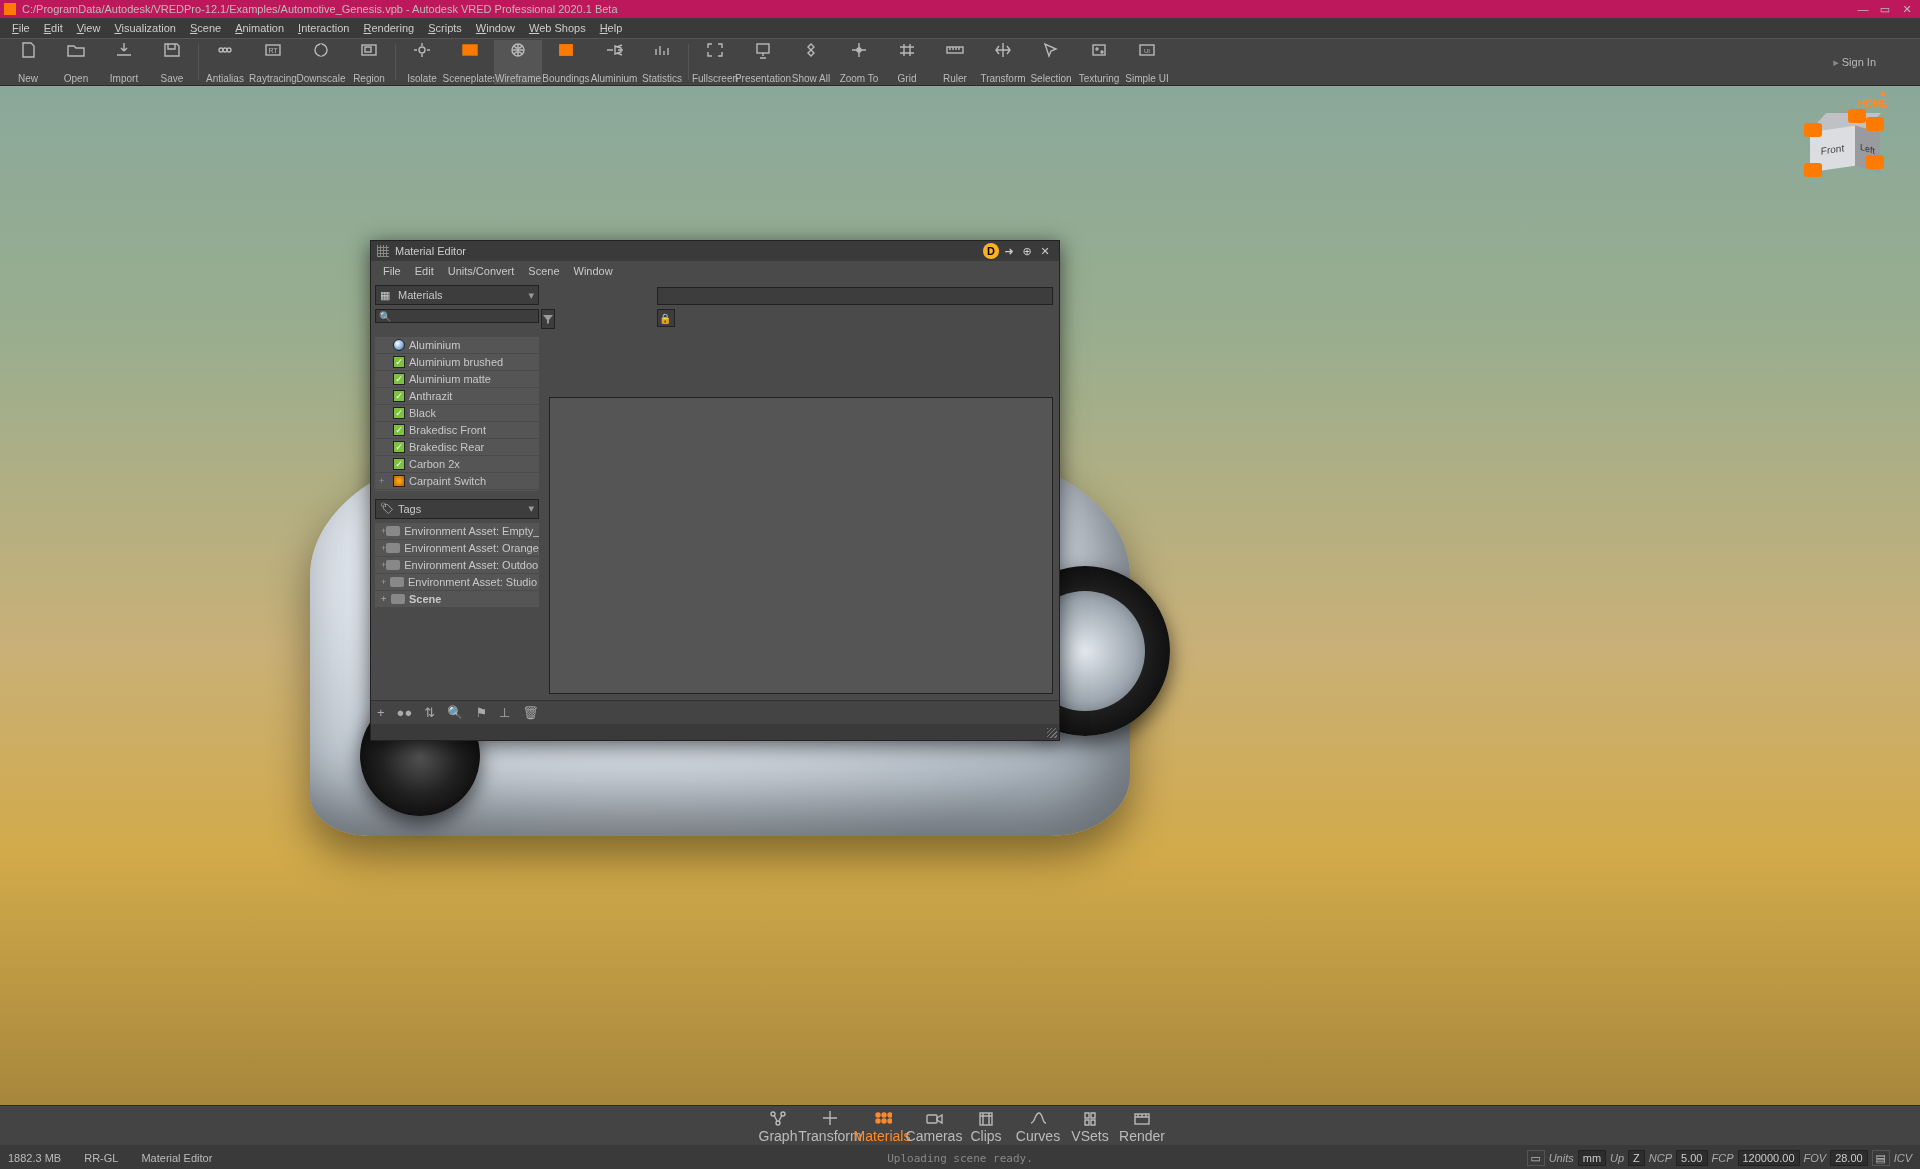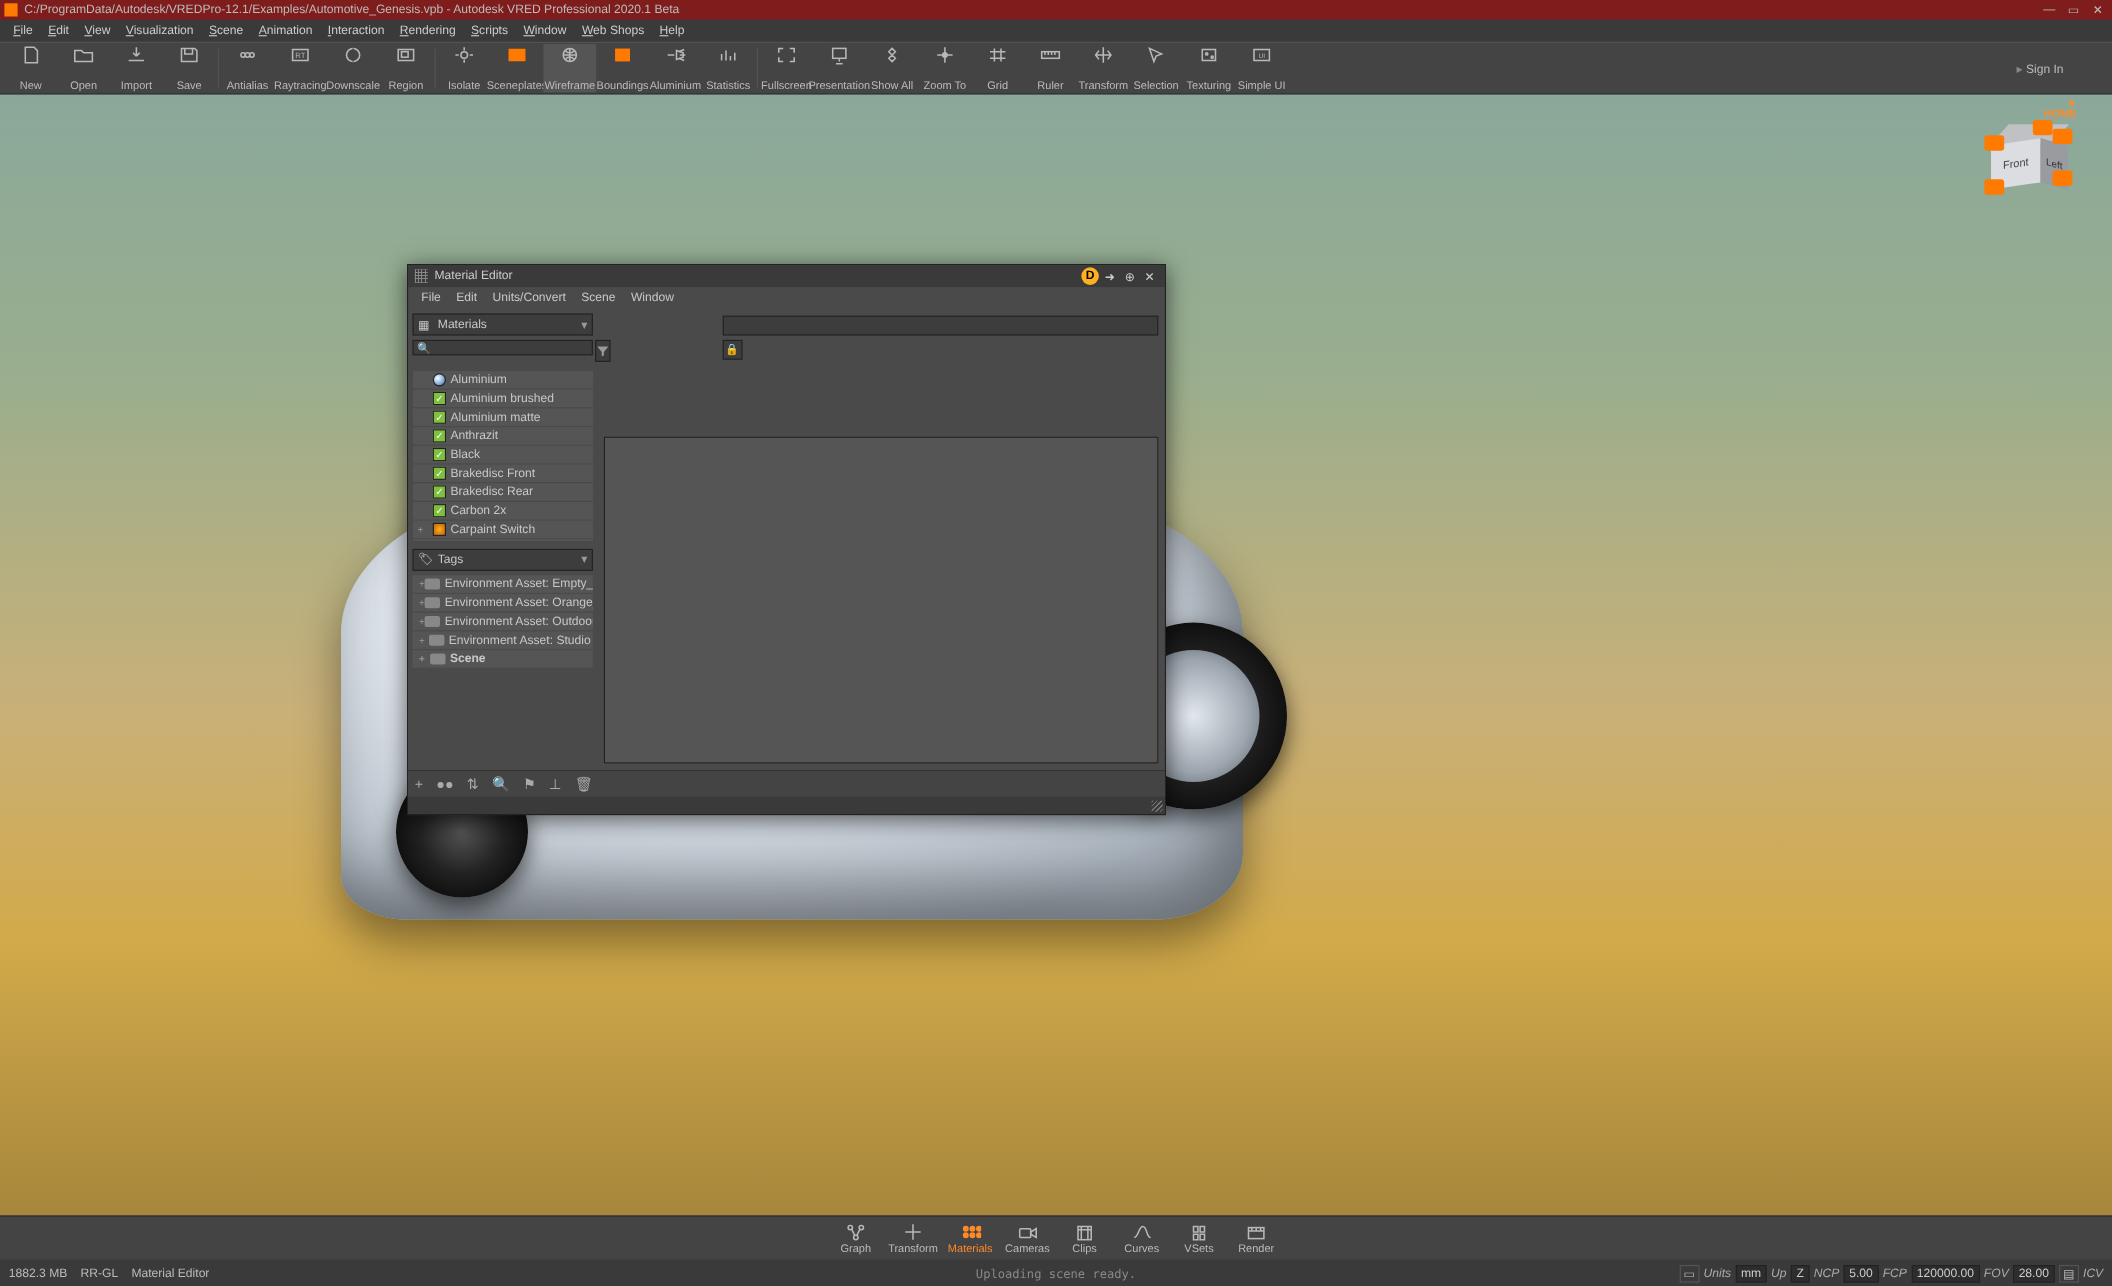--- a/index.html
+++ b/index.html
@@ -1,19 +1,19 @@
 <!DOCTYPE html>
 <html><head>
 <meta charset="utf-8">
 <style>
 * { margin: 0; padding: 0; box-sizing: border-box; font-family: "Segoe UI", Tahoma, sans-serif; user-select: none; }
 body { background: #3a3a3a; color: #c8c8c8; font-size: 11px; width: 1920px; height: 1169px; overflow: hidden; position: relative; }
 
 
-.titlebar { height: 18px; background: #7f1d1d; display: flex; align-items: center; padding: 0 4px; font-size: 11px; }
+.titlebar { height: 18px; background: #be185d; display: flex; align-items: center; padding: 0 4px; font-size: 11px; }
 .titlebar .app-icon { width: 12px; height: 12px; background: #ff7a00; margin-right: 6px; }
 .titlebar .title { color: #bbb; }
 .titlebar .wincontrols { margin-left: auto; display: flex; gap: 4px; }
 .titlebar .wincontrols span { width: 18px; text-align: center; color: #bbb; cursor: pointer; }
 
 
 .mainmenu { height: 20px; background: #3a3a3a; display: flex; align-items: center; padding: 0 6px; font-size: 11px; color: #ccc; gap: 2px; }
 .mainmenu span { padding: 2px 6px; cursor: pointer; }
 .mainmenu span u { text-decoration: underline; }
 
@@ -88,28 +88,28 @@
 .dlg-right .iconrow { height:18px; display:flex; }
 .dlg-right .iconrow span { width:18px; height:18px; background:#3d3d3d; border:1px solid #222; display:flex; align-items:center; justify-content:center; cursor:pointer; font-size:10px; }
 .dlg-right .preview { flex:1; background:#555; border:1px solid #222; margin-top:70px; }
 .dlg-bottom { height:24px; background:#444; border-top:1px solid #333; display:flex; align-items:center; padding:0 6px; gap:12px; }
 .dlg-bottom span { color:#aaa; cursor:pointer; font-size:13px; }
 .dlg-status { height:16px; background:#3a3a3a; }
 .resize-grip { position:absolute; right:2px; bottom:2px; width:10px; height:10px; background:repeating-linear-gradient(135deg,#777 0 1px,transparent 1px 3px); }
 
 
 .quickbar { position:absolute; bottom:24px; left:0; right:0; height:40px; background:#444; display:flex; align-items:center; justify-content:center; gap:2px; border-top:1px solid #2a2a2a; }
-.qbtn { display:flex; flex-direction:column; align-items:center; width:50px; cursor:pointer; font-size:10px; color:#bbb; }
+.qbtn { display:flex; flex-direction:column; align-items:center; width:50px; cursor:pointer; font-size:14px; color:#bbb; }
 .qbtn .qico { width:22px; height:20px; display:flex; align-items:center; justify-content:center; }
 .qbtn .qico svg { width:20px; height:18px; fill:none; stroke:#b8b8b8; stroke-width:1.4; }
 .qbtn.active .qico svg { stroke:#ff8a2a; fill:#ff8a2a; }
 .qbtn.active { color:#ff8a2a; }
 
 
-.statusbar { position:absolute; bottom:0; left:0; right:0; height:22px; background:#3a3a3a; display:flex; align-items:center; padding:0 8px; font-size:11px; color:#bbb; gap:12px; }
+.statusbar { position:absolute; bottom:0; left:0; right:0; height:22px; background:#3a3a3a; display:flex; align-items:center; padding:0 8px; font-size:11px; color:#bbb; gap:23px; }
 .statusbar .center { position:absolute; left:50%; transform:translateX(-50%); font-family:monospace; color:#888; }
 .statusbar .right { margin-left:auto; display:flex; align-items:center; gap:4px; }
 .statusbar .field { background:#2d2d2d; border:1px solid #222; padding:1px 4px; color:#ccc; }
 .statusbar .lbl { color:#aaa;font-style:italic; }
 .statusbar .iconbtn { width:18px; height:16px; border:1px solid #555; display:flex; align-items:center; justify-content:center; cursor:pointer; }
 </style>
 </head>
 <body>
 
 <div class="titlebar">

